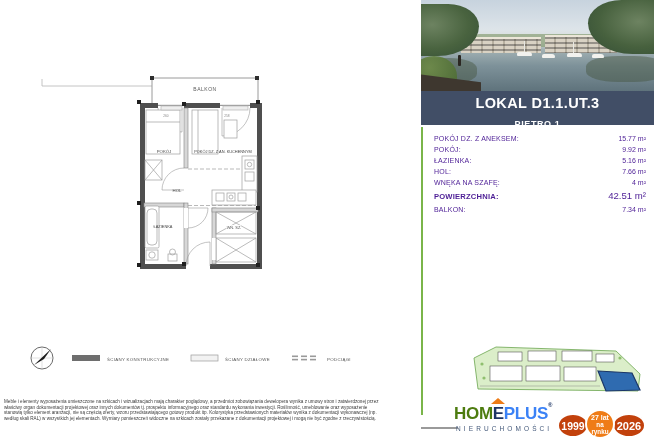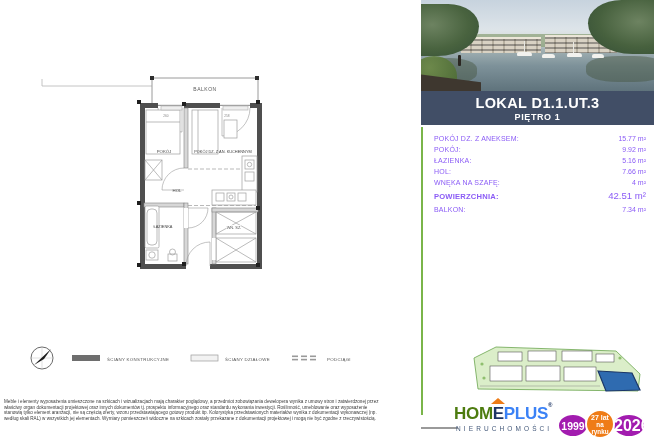--- a/index.html
+++ b/index.html
@@ -32,26 +32,26 @@
   .ph-boat{position:absolute;height:4px;border-radius:2px 3px 1px 1px;background:#f2f2ee;}
   .ph-mast{position:absolute;width:1px;height:11px;background:#e8e8e2;}
   .ph-dock{position:absolute;left:-6px;top:66px;width:66px;height:28px;background:#3e372f;
          clip-path:polygon(0 28%,100% 58%,100% 100%,0 100%);}
   .ph-person{position:absolute;left:37px;top:55px;width:3px;height:11px;background:#2b2username;background:#2b2722;border-radius:1px;}
   .ph-reeds{position:absolute;left:-10px;top:56px;width:46px;height:40px;border-radius:50% 50% 0 0;
          background:radial-gradient(ellipse at 40% 30%,#6e8b47 0%,#4e6d33 80%);opacity:.9;}
 
   .unit-header{position:absolute;left:0;top:91px;width:233px;height:34px;background:#414e66;color:#fff;text-align:center;}
   .unit-title{font-size:14.5px;font-weight:bold;letter-spacing:.4px;margin-top:4px;}
-  .unit-floor{font-size:9px;font-weight:bold;letter-spacing:.6px;margin-top:1px;}
+  .unit-floor{font-size:9px;font-weight:bold;letter-spacing:.6px;margin-top:8px;}
 
   .green-line{position:absolute;left:0;top:127px;width:2px;height:288px;background:#7ab54a;}
 
   .areas{position:absolute;left:13px;top:135px;width:212px;}
-  .area-row{display:flex;justify-content:space-between;align-items:baseline;margin-bottom:4px;color:#8b5cf6;}
+  .area-row{display:flex;justify-content:space-between;align-items:baseline;margin-bottom:4px;color:#4c1d95;}
   .area-row .lbl{font-size:7px;letter-spacing:.2px;}
   .area-row .val{font-size:7px;}
   .area-row.total .lbl{font-size:7.6px;font-weight:bold;}
   .area-row.total .val{font-size:9.6px;font-weight:normal;}
   .area-row.gap{margin-top:5px;}
 
   .siteplan{position:absolute;left:47px;top:344px;width:180px;height:56px;}
 
   .rule{position:absolute;left:0;top:427px;width:37px;height:2px;background:#9a9a9a;}
 
@@ -60,27 +60,27 @@
   .logo-name .navy{color:#4d7c0f;}
   .logo-name .orange{color:#3b82f6;}
   .logo-name .e-roof{position:relative;color:#1d3565;}
   .logo-name .e-roof::before{content:"";position:absolute;left:-2px;top:-6px;width:0;height:0;
         border-left:7px solid transparent;border-right:7px solid transparent;border-bottom:6px solid #ee7c17;}
   .logo-reg{font-size:6px;color:#1d3565;vertical-align:top;position:relative;top:-2px;}
   .logo-sub{font-size:6.5px;letter-spacing:3.1px;color:#44597a;margin-top:1px;margin-left:2px;}
 
   .badge{position:absolute;color:#fff;text-align:center;border:2px solid #fff;border-radius:50%;
         display:flex;flex-direction:column;justify-content:center;}
-  .badge-navy{background:#a21caf;}
+  .badge-navy{background:#c2410c;}
   .badge-orange{background:#ef7c17;z-index:3;}
   .badge-1999{left:136px;top:413px;width:32px;height:25px;font-size:10.5px;font-weight:bold;z-index:1;}
   .badge-mid{left:164px;top:409px;width:30px;height:30px;}
   .badge-mid .l1{font-size:7px;font-weight:bold;line-height:7px;}
   .badge-mid .l2{font-size:6.3px;font-weight:bold;line-height:7px;}
-  .badge-2026{left:191px;top:413px;width:34px;height:25px;font-size:16px;font-weight:bold;z-index:1;}
+  .badge-2026{left:191px;top:413px;width:34px;height:25px;font-size:11px;font-weight:bold;z-index:1;}
 </style>
 </head>
 <body>
 
 <div class="stage">
 
   <svg class="plan-svg" viewBox="0 0 420 443">
 
     <path d="M42,79 V86 H152" fill="none" stroke="#b5b5b5" stroke-width="0.8"></path>
 

